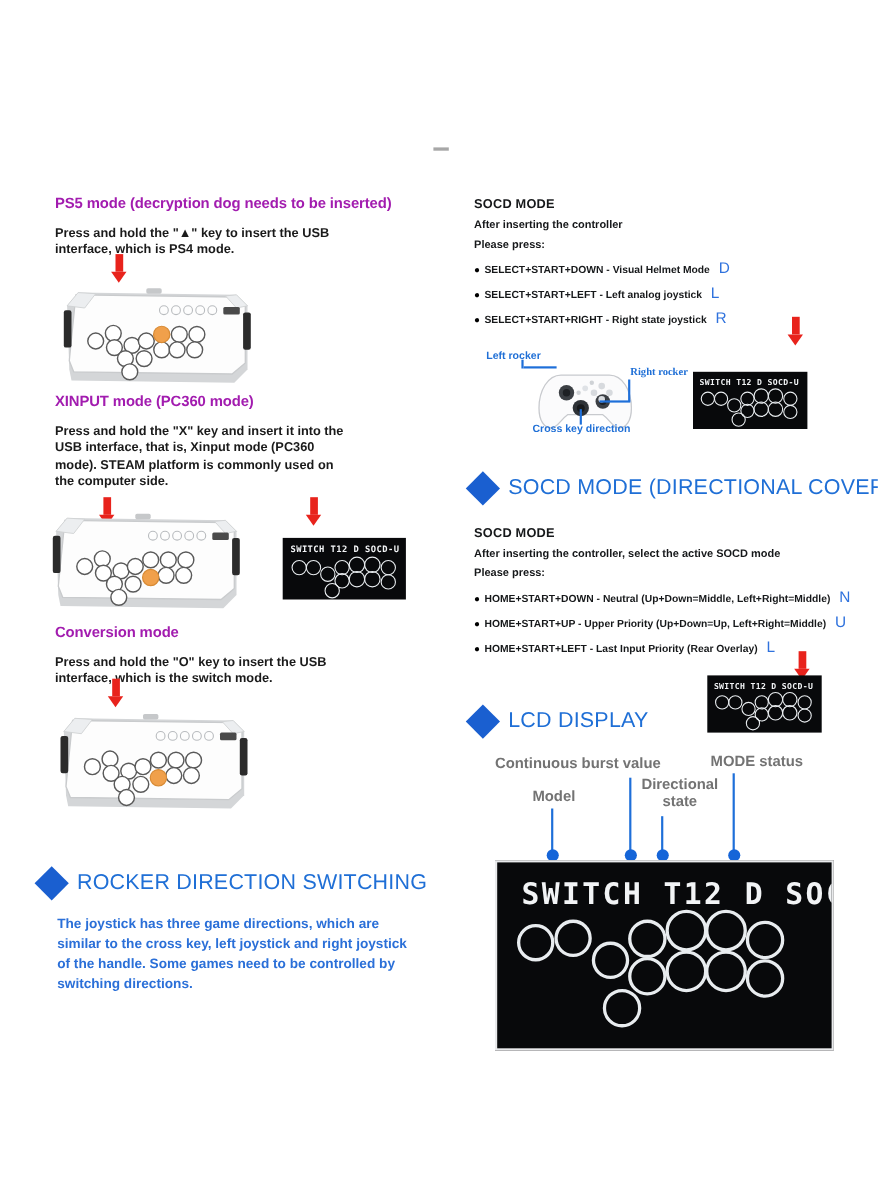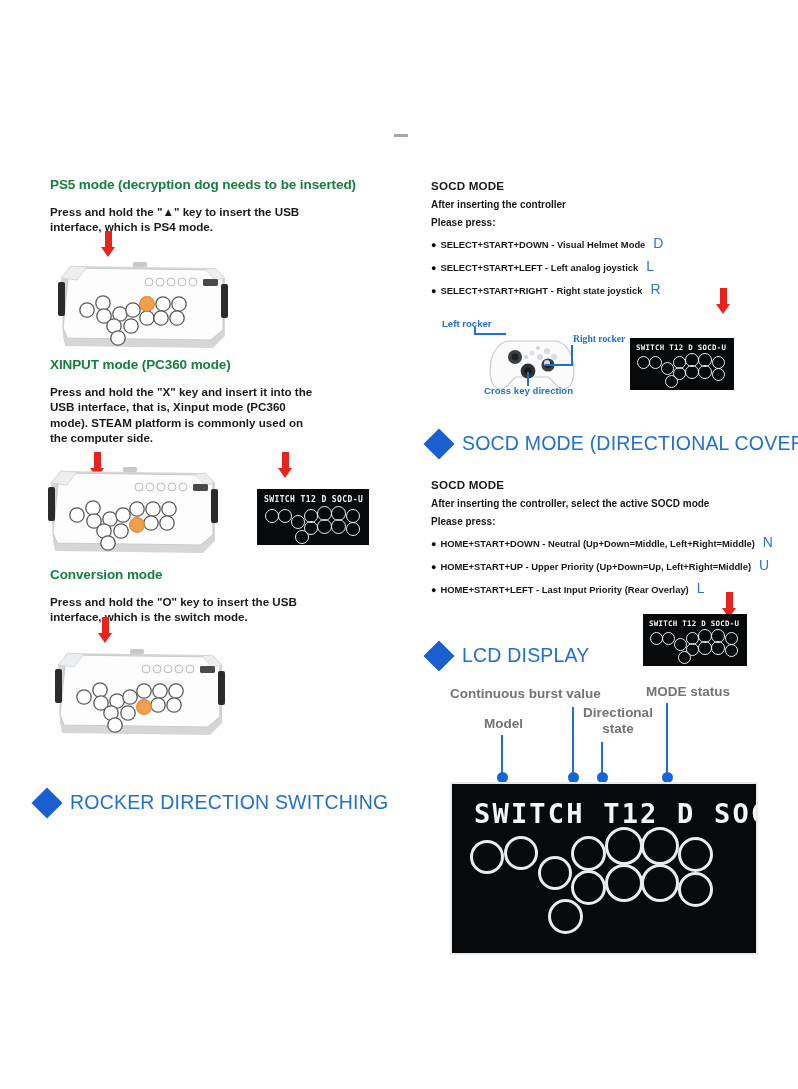--- a/index.html
+++ b/index.html
@@ -19,21 +19,21 @@
   .top-dash {
     position: absolute;
     left: 394px; top: 134px;
     width: 14px; height: 3px;
     background: #8a8a8a;
     opacity: .75;
   }
 
   
   .sub-head {
-    color: #15803d;
+    color: #a21caf;
     font-size: 13.5px;
     font-weight: bold;
     letter-spacing: -.1px;
     white-space: nowrap;
   }
   .body-text {
     color: #1a1a1a;
     font-size: 11.6px;
     font-weight: bold;
     line-height: 1.32;
@@ -357,20 +357,21 @@
         </g>
         <circle cx="92" cy="62" r="7.4" fill="#f0a04b" stroke="#d88b35" stroke-width="1.1"></circle>
       </g>
     </svg>
   </div>
 
   <div class="section-head" style="left:36px; top:791px;">
     <div class="diamond"></div>
     <div class="section-title">ROCKER DIRECTION SWITCHING</div>
   </div>
+  <div class="blue-body" style="position:absolute; left:52px; top:832px; width:325px;">The joystick has three game directions, which are similar to the cross key, left joystick and right joystick of the handle. Some games need to be controlled by switching directions.</div>
 
   <div class="socd-block" style="left:431px; top:179px; width:350px;">
     <div class="socd-title">SOCD MODE</div>
     <div class="socd-sub">After inserting the controller</div>
     <div class="socd-please">Please press:</div>
 
     <div class="socd-row">
       <span class="bullet">●</span>
       <span>SELECT+START+DOWN - Visual Helmet Mode</span>
       <span class="letter">D</span>

